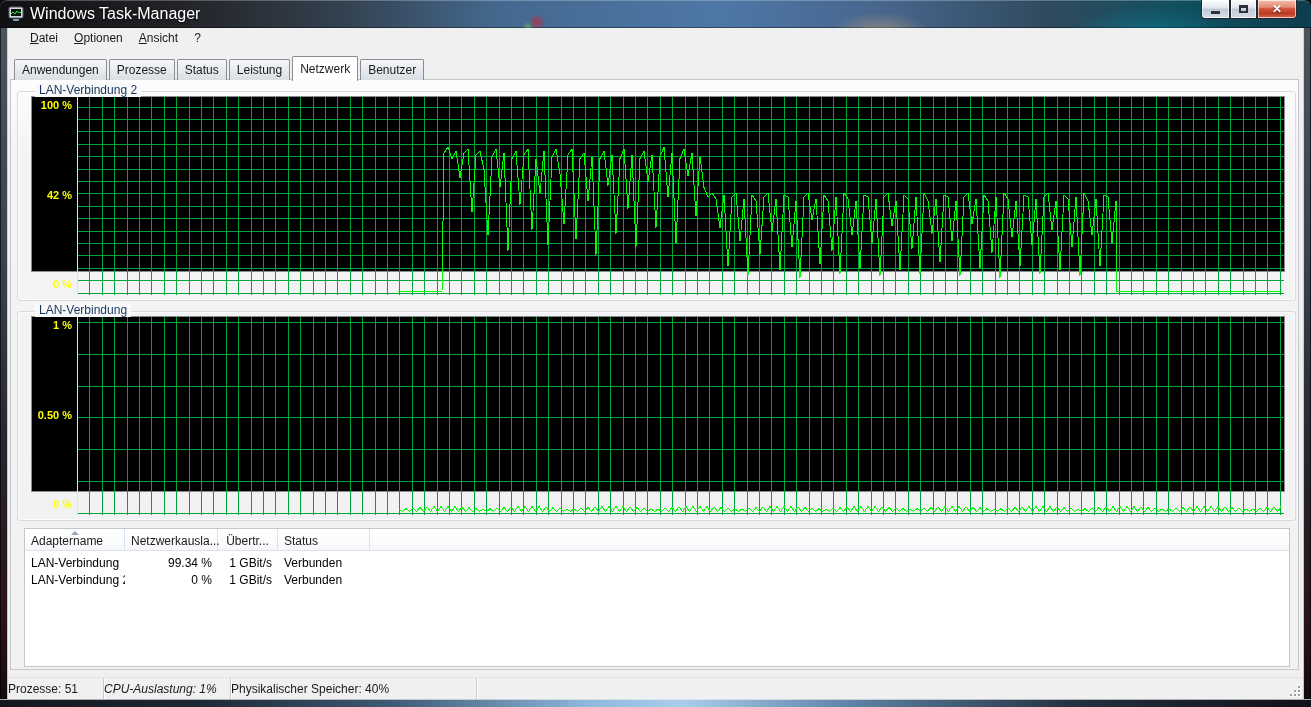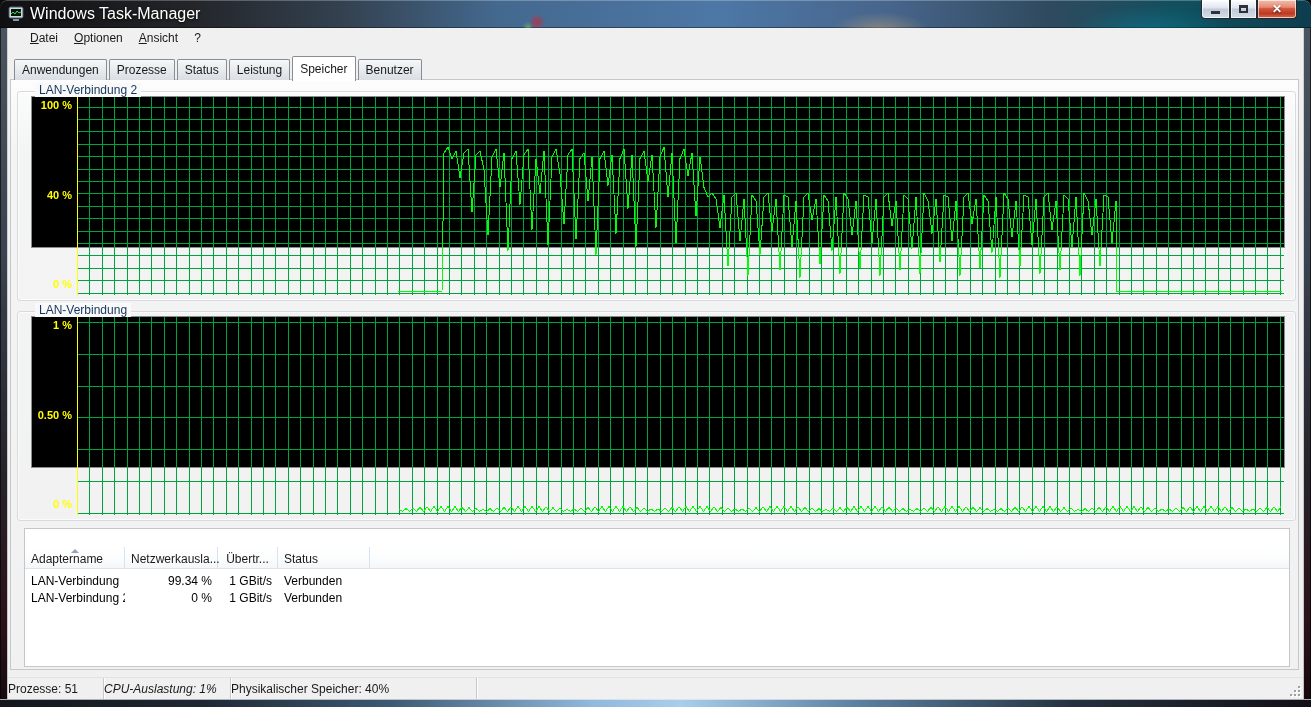--- a/index.html
+++ b/index.html
@@ -47,26 +47,26 @@
     border:1px solid #898c90;border-bottom:none;border-radius:2px 2px 0 0;
     background:linear-gradient(#f5f7f9,#e6eaee 55%,#d9dee4);cursor:pointer;}
   .tab.active{height:25px;line-height:24px;background:#fff;position:relative;z-index:4;margin-bottom:-1px;}
   .tabpage{position:absolute;left:2px;top:51px;width:1289px;height:591px;border:1px solid #c4c8cb;
     background:linear-gradient(180deg,#fdfdfd,#f4f4f4 12%,#f1f1f1);}
   
   .groupbox{position:absolute;left:6px;width:1279px;height:218px;}
   .gb-frame{position:absolute;left:0;right:0;top:8px;bottom:0;border:1px solid #d6dbdf;border-radius:3px;
     box-shadow:inset 0 0 0 1px rgba(255,255,255,.7);}
   .gb-label{position:absolute;top:0;left:18px;padding:0 4px;background:#f9f9f9;font-size:12px;color:#17365d;z-index:2;}
-  .graph{position:absolute;left:14px;top:13px;width:1254px;height:152px;border:1px solid #8a8d90;background:#000;}
+  .graph{position:absolute;left:14px;top:13px;width:1254px;height:176px;border:1px solid #8a8d90;background:#000;}
   .graph svg{position:absolute;left:0;top:0;}
   .scale-label{position:absolute;left:0;width:40px;text-align:right;font-size:11px;font-weight:bold;color:#ffff00;z-index:2;}
   
   .listview{position:absolute;left:13px;top:448px;width:1266px;height:139px;background:#fff;border:1px solid #c3c7cb;}
-  .lv-header{position:relative;height:22px;background:linear-gradient(#ffffff,#fbfcfd 60%,#f4f6f9);border-bottom:1px solid #dfe3e8;display:flex;margin-top:18px;}
+  .lv-header{position:relative;height:22px;background:linear-gradient(#ffffff,#fbfcfd 60%,#f4f6f9);border-bottom:1px solid #dfe3e8;display:flex;}
   .hcell{position:relative;height:22px;line-height:24px;font-size:12px;color:#1a1a1a;padding:0 6px;border-right:1px solid #d6e3f3;cursor:pointer;}
   .hcell.right{text-align:center;}
   .hfill{flex:1;border-right:none;}
   .sort-up{position:absolute;top:2px;left:50%;margin-left:-4px;width:0;height:0;
     border-left:4px solid transparent;border-right:4px solid transparent;border-bottom:4px solid #93a4b8;}
   .lv-row{display:flex;height:17px;line-height:17px;font-size:12px;color:#000;cursor:default;}
   .lv-row:first-child{margin-top:4px;}
   .cell{padding:0 6px;overflow:hidden;white-space:nowrap;}
   .cell.right{text-align:right;}
   
@@ -121,21 +121,21 @@
       <span class="menu-item"><u>O</u>ptionen</span>
       <span class="menu-item"><u>A</u>nsicht</span>
       <span class="menu-item">?</span>
     </div>
 
     <div class="tabstrip">
       <div class="tab">Anwendungen</div>
       <div class="tab">Prozesse</div>
       <div class="tab">Status</div>
       <div class="tab">Leistung</div>
-      <div class="tab active">Speicher</div>
+      <div class="tab active">Netzwerk</div>
       <div class="tab">Benutzer</div>
     </div>
 
     <div class="tabpage">
 
       <div class="groupbox" style="top:3px;">
         <div class="gb-frame"></div>
         <span class="gb-label">LAN-Verbindung 2</span>
         <div class="graph">
           <svg id="svg1" width="1252" height="198" shape-rendering="crispEdges">
@@ -249,21 +249,21 @@
               <line x1="1186.3" y1="0" x2="1186.3" y2="198" stroke="#00a33e" stroke-width="1"></line>
               <line x1="1198.7" y1="0" x2="1198.7" y2="198" stroke="#00a33e" stroke-width="1"></line>
               <line x1="1211.1" y1="0" x2="1211.1" y2="198" stroke="#00a33e" stroke-width="1"></line>
               <line x1="1223.5" y1="0" x2="1223.5" y2="198" stroke="#00a33e" stroke-width="1"></line>
               <line x1="1235.9" y1="0" x2="1235.9" y2="198" stroke="#00a33e" stroke-width="1"></line>
               <line x1="1248.3" y1="0" x2="1248.3" y2="198" stroke="#00a33e" stroke-width="1"></line>
               <line x1="45.5" y1="0" x2="45.5" y2="198" stroke="#ffff00" stroke-width="1.6"></line>
               <polyline fill="none" stroke="#00ff00" stroke-width="1" points="366,194.1 410,194.1 412,55.8 416,50.1 420,61.6 424,53.9 428,80.8 432,55.8 436,52.0 440,115.4 444,57.8 448,53.9 452,73.1 456,138.4 460,59.7 464,52.0 468,90.4 472,55.8 476,153.8 480,61.6 484,53.9 488,107.7 492,57.8 496,52.0 500,132.6 504,61.6 508,96.2 512,53.9 516,148.0 520,59.7 524,52.0 528,77.0 532,126.9 536,57.8 540,52.0 544,142.2 548,61.6 552,55.8 556,103.8 560,59.7 564,157.6 568,61.6 572,53.9 576,88.5 580,57.8 584,136.5 588,61.6 592,52.0 596,111.5 600,57.8 604,149.9 608,61.6 612,53.9 616,84.6 620,57.8 624,130.7 628,59.7 632,50.1 636,100.0 640,55.8 644,146.1 648,61.6 652,52.0 656,78.9 660,55.8 664,119.2 668,59.7 672,90.4 676,100.0 680,96.2 684,101.9 688,130.7 692,98.1 696,169.1 700,100.0 704,96.2 708,144.2 712,101.9 716,178.7 720,98.1 724,103.8 728,157.6 732,100.0 736,96.2 740,134.6 744,101.9 748,173.0 752,98.1 756,100.0 760,149.9 764,103.8 768,180.6 772,100.0 776,96.2 780,123.0 784,101.9 788,167.2 792,98.1 796,103.8 800,153.8 804,100.0 808,176.8 812,96.2 816,101.9 820,138.4 824,103.8 828,171.0 832,98.1 836,100.0 840,146.1 844,101.9 848,178.7 852,100.0 856,96.2 860,128.8 864,103.8 868,173.0 872,98.1 876,101.9 880,151.8 884,100.0 888,176.8 892,96.2 896,103.8 900,136.5 904,101.9 908,165.3 912,98.1 916,100.0 920,144.2 924,103.8 928,178.7 932,100.0 936,96.2 940,126.9 944,101.9 948,171.0 952,98.1 956,103.8 960,155.7 964,100.0 968,180.6 972,96.2 976,101.9 980,140.3 984,103.8 988,169.1 992,98.1 996,100.0 1000,148.0 1004,101.9 1008,176.8 1012,100.0 1016,96.2 1020,132.6 1024,103.8 1028,173.0 1032,98.1 1036,101.9 1040,149.9 1044,100.0 1048,178.7 1052,96.2 1056,103.8 1060,138.4 1064,101.9 1068,169.1 1072,98.1 1076,100.0 1080,146.1 1084,103.8 1085,194.1 1250,194.1"></polyline>
             </svg>
           <span class="scale-label" style="top:2px;">100 %</span>
-          <span class="scale-label" style="top:92px;">40 %</span>
+          <span class="scale-label" style="top:92px;">42 %</span>
           <span class="scale-label" style="top:181px;">0 %</span>
         </div>
       </div>
 
       <div class="groupbox" style="top:223px;">
         <div class="gb-frame"></div>
         <span class="gb-label">LAN-Verbindung</span>
         <div class="graph">
           <svg id="svg2" width="1252" height="198" shape-rendering="crispEdges">
               <line x1="45.5" y1="196.0" x2="1252" y2="196.0" stroke="#00a33e" stroke-width="1"></line>

